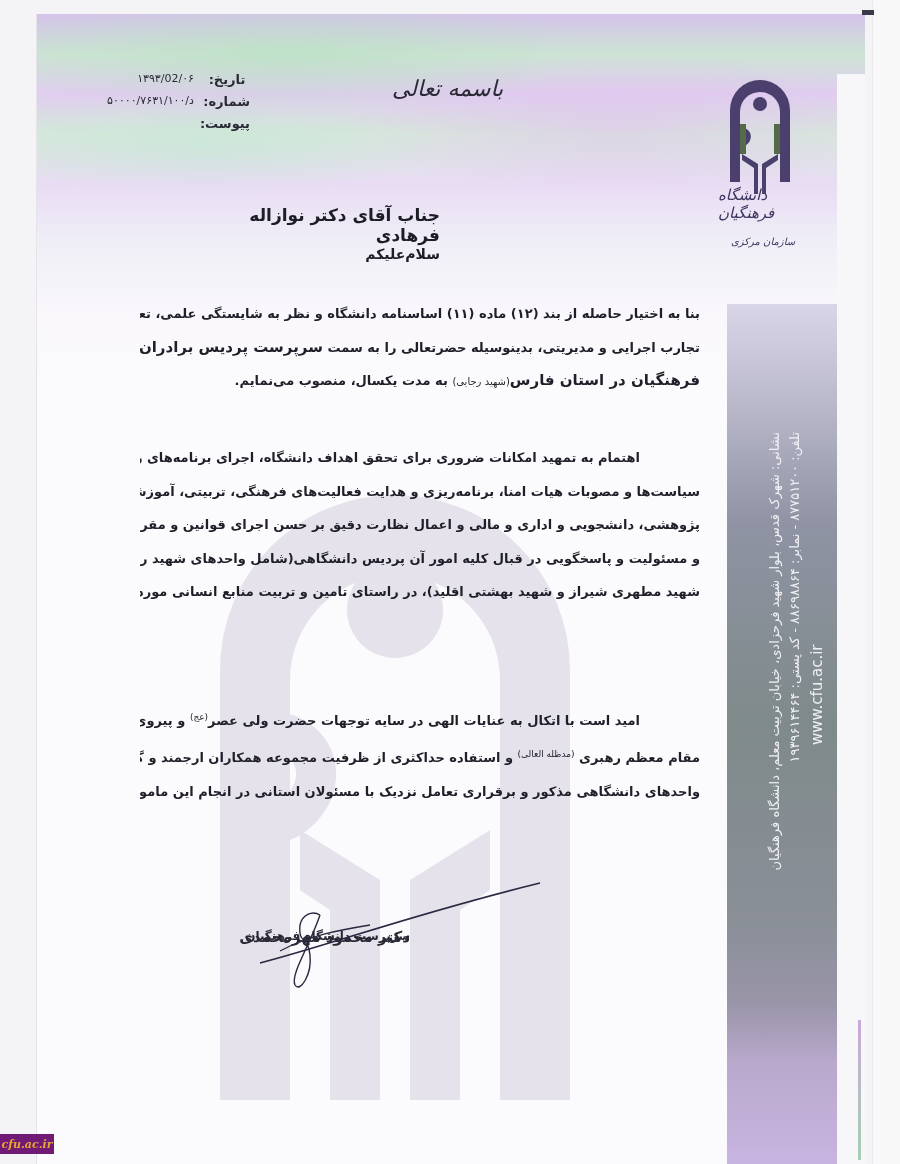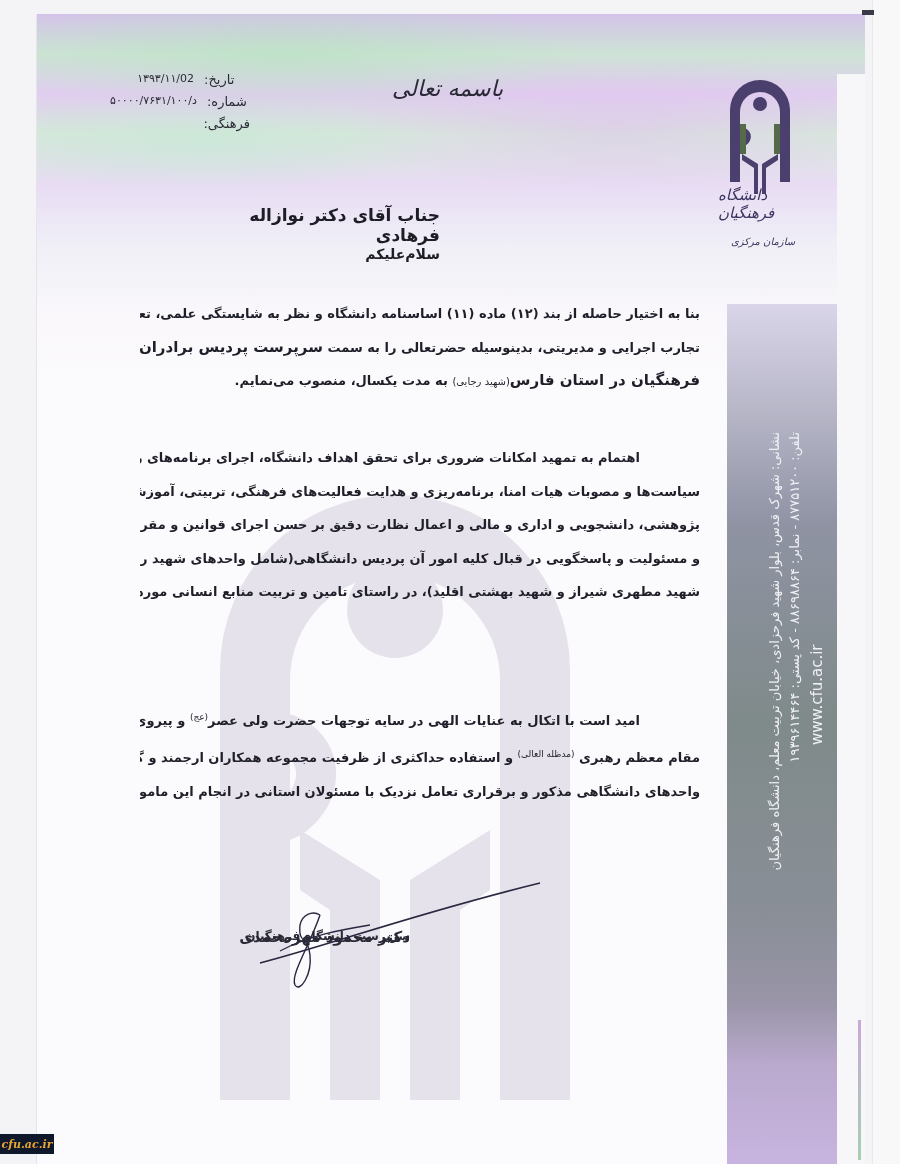--- a/index.html
+++ b/index.html
@@ -59,21 +59,21 @@
   
   .watermark { position:absolute; left:180px; top:410px; width:430px; height:700px; opacity:0.16; }
 
   
   .bism {
     position:absolute; left:392px; top:76px; font-family:"DejaVu Serif", serif;
     font-style:italic; font-size:22px; color:#2a2a36; direction:rtl;text-align:right;
   }
   .meta { position:absolute; left:110px; top:72px; width:140px; direction:rtl; font-size:13px; color:#2a2a36; }
   .meta-row { height:22px; display:flex; justify-content:flex-start; gap:10px; white-space:nowrap; }
-  .meta-label { width:46px; text-align:left; }
+  .meta-label { width:46px; text-align:center;font-weight:bold; }
   .meta-value { font-size:11px; letter-spacing:0.5px; direction:ltr; }
 
   
   .logo { position:absolute; left:726px; top:70px; width:68px; height:130px; }
   .logo-title { position:absolute; left:718px; top:186px; width:90px; text-align:left; direction:rtl; font-family:"DejaVu Serif", serif; font-size:15px; color:#3c3460; font-style:italic; }
   .logo-sub { position:absolute; left:728px; top:236px; width:70px; text-align:center; direction:rtl; font-family:"DejaVu Serif", serif; font-size:10px; color:#3c3460; font-style:italic; }
 
   
   .addressee { position:absolute; right:460px; left:230px; top:205px; direction:rtl; font-weight:bold; font-size:17px; color:#1d1d26; text-align:right; }
   .salutation { position:absolute; right:460px; left:300px; top:246px; direction:rtl; font-weight:bold; font-size:14px; color:#1d1d26; text-align:right; }
@@ -90,21 +90,21 @@
   .sig-title { position:absolute; left:230px; top:929px; width:180px; direction:rtl; text-align:right; font-weight:bold; font-size:12px; color:#2a2a36; }
   .signature { position:absolute; left:250px; top:875px; width:320px; height:120px; }
 
   
   .vert { position:absolute; transform-origin:left top; transform:rotate(-90deg); white-space:nowrap; color:#f0f0f4; direction:rtl; font-size:13px; }
   .vert1 { left:767px; top:942px; width:510px; }
   .vert2 { left:787px; top:942px; width:510px; }
   .vert3 { left:808px; top:745px; width:140px; direction:ltr; font-size:15px; }
 
   .badge {
-    position:absolute; left:0; top:1134px; width:54px; height:20px; background:#0f172a;
+    position:absolute; left:0; top:1134px; width:54px; height:20px; background:#701a75;
     color:#e6a630; font-family:"DejaVu Serif", serif; font-style:italic; font-weight:bold; font-size:11px;
     display:flex; align-items:center; justify-content:center;
   }
 </style>
 </head>
 <body>
 
 <div class="right-margin"></div>
 
 <div class="page">
@@ -122,28 +122,28 @@
   <path d="M60 330 C120 300 160 360 120 400 C90 430 60 400 80 380" stroke="#7a6a9a" stroke-width="40" fill="none"></path>
   <path d="M120 420 L200 470 V690 H150 V500 L120 480 Z" fill="#7a6a9a"></path>
   <path d="M310 420 L230 470 V690 H280 V500 L310 480 Z" fill="#7a6a9a"></path>
 </svg>
 
 <div class="bism">باسمه تعالی</div>
 
 <div class="meta">
   <div class="meta-row">
     <span class="meta-label">تاریخ:</span>
-    <span class="meta-value">۱۳۹۳/۱۱/02</span>
+    <span class="meta-value">۱۳۹۳/02/۰۶</span>
   </div>
   <div class="meta-row">
     <span class="meta-label">شماره:</span>
     <span class="meta-value">۵۰۰۰۰/۷۶۳۱/۱۰۰/د</span>
   </div>
   <div class="meta-row">
-    <span class="meta-label">فرهنگی:</span>
+    <span class="meta-label">پیوست:</span>
     <span class="meta-value"></span>
   </div>
 </div>
 
 <svg class="logo" viewBox="0 0 68 130">
   <path d="M4 112 V40 A30 30 0 0 1 64 40 V112 H54 V42 A20 20 0 0 0 14 42 V112 Z" fill="#4b3f6e"></path>
   <circle cx="34" cy="34" r="7" fill="#4b3f6e"></circle>
   <path d="M10 62 C20 56 26 66 20 72 C16 76 10 72 13 68" stroke="#4b3f6e" stroke-width="5" fill="none"></path>
   <path d="M16 84 L32 94 V124 H28 V98 L16 90 Z" fill="#4b3f6e"></path>
   <path d="M52 84 L36 94 V124 H40 V98 L52 90 Z" fill="#4b3f6e"></path>

